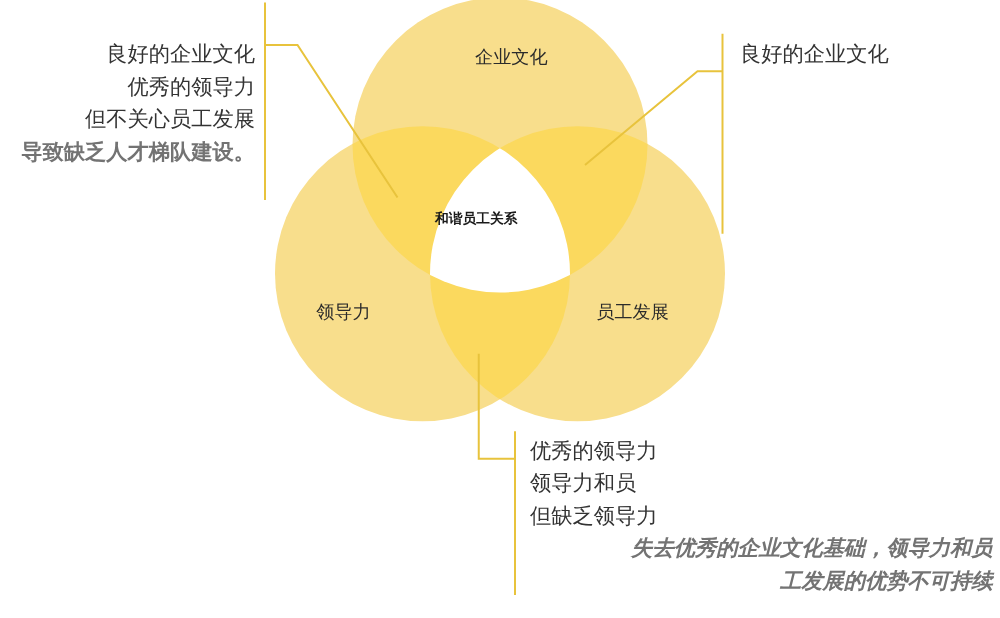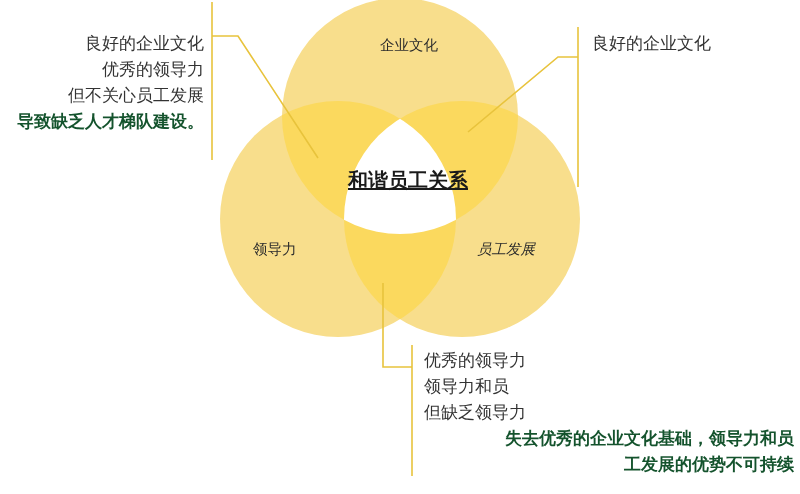--- a/index.html
+++ b/index.html
@@ -28,21 +28,21 @@
     position: absolute;
     font-size: 17px;
     line-height: 26px;
     color: #333333;
     white-space: nowrap;
   }
   .text-block .line {
     display: block;
   }
   .text-block .line.highlight {
-    color: #14532d;
+    color: #737373;
     font-weight: bold;
     text-align: right;
   }
 
   
   #callout-left {
     left: 8px;
     top: 31px;
     width: 196px;
     text-align: right;
@@ -56,38 +56,38 @@
   }
   
   #callout-bottom {
     left: 424px;
     top: 348px;
     width: 370px;
     text-align: left;
   }
   #callout-bottom .line.wrapline {
     white-space: nowrap;
+    font-style: italic;
   }
 
   .circle-label {
     position: absolute;
     font-size: 14.5px;
     color: #2b2b2b;
     white-space: nowrap;
   }
   #label-top    { left: 364px; top: 36px; margin-left: 16px; }
   #label-left   { left: 253px; top: 240px; }
-  #label-right  { left: 477px; top: 240px; font-style: italic; }
+  #label-right  { left: 477px; top: 240px; }
   #label-center {
     left: 348px;
     top: 167px;
     font-weight: bold;
-    font-size: 20px;
+    font-size: 11px;
     color: #1a1a1a;
-    text-decoration: underline;
   }
 </style>
 </head>
 <body>
 
 <svg id="venn-stage" viewBox="0 0 800 494" width="800" height="494" xmlns="http://www.w3.org/2000/svg">
   <defs>
 
     <circle id="c-top" cx="400" cy="116" r="118"></circle>
     <circle id="c-left" cx="338" cy="219" r="118"></circle>

